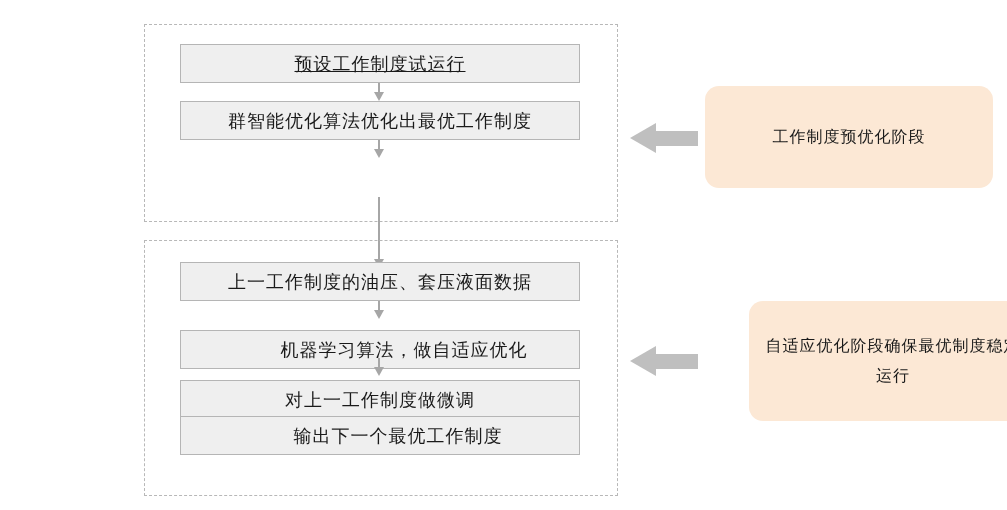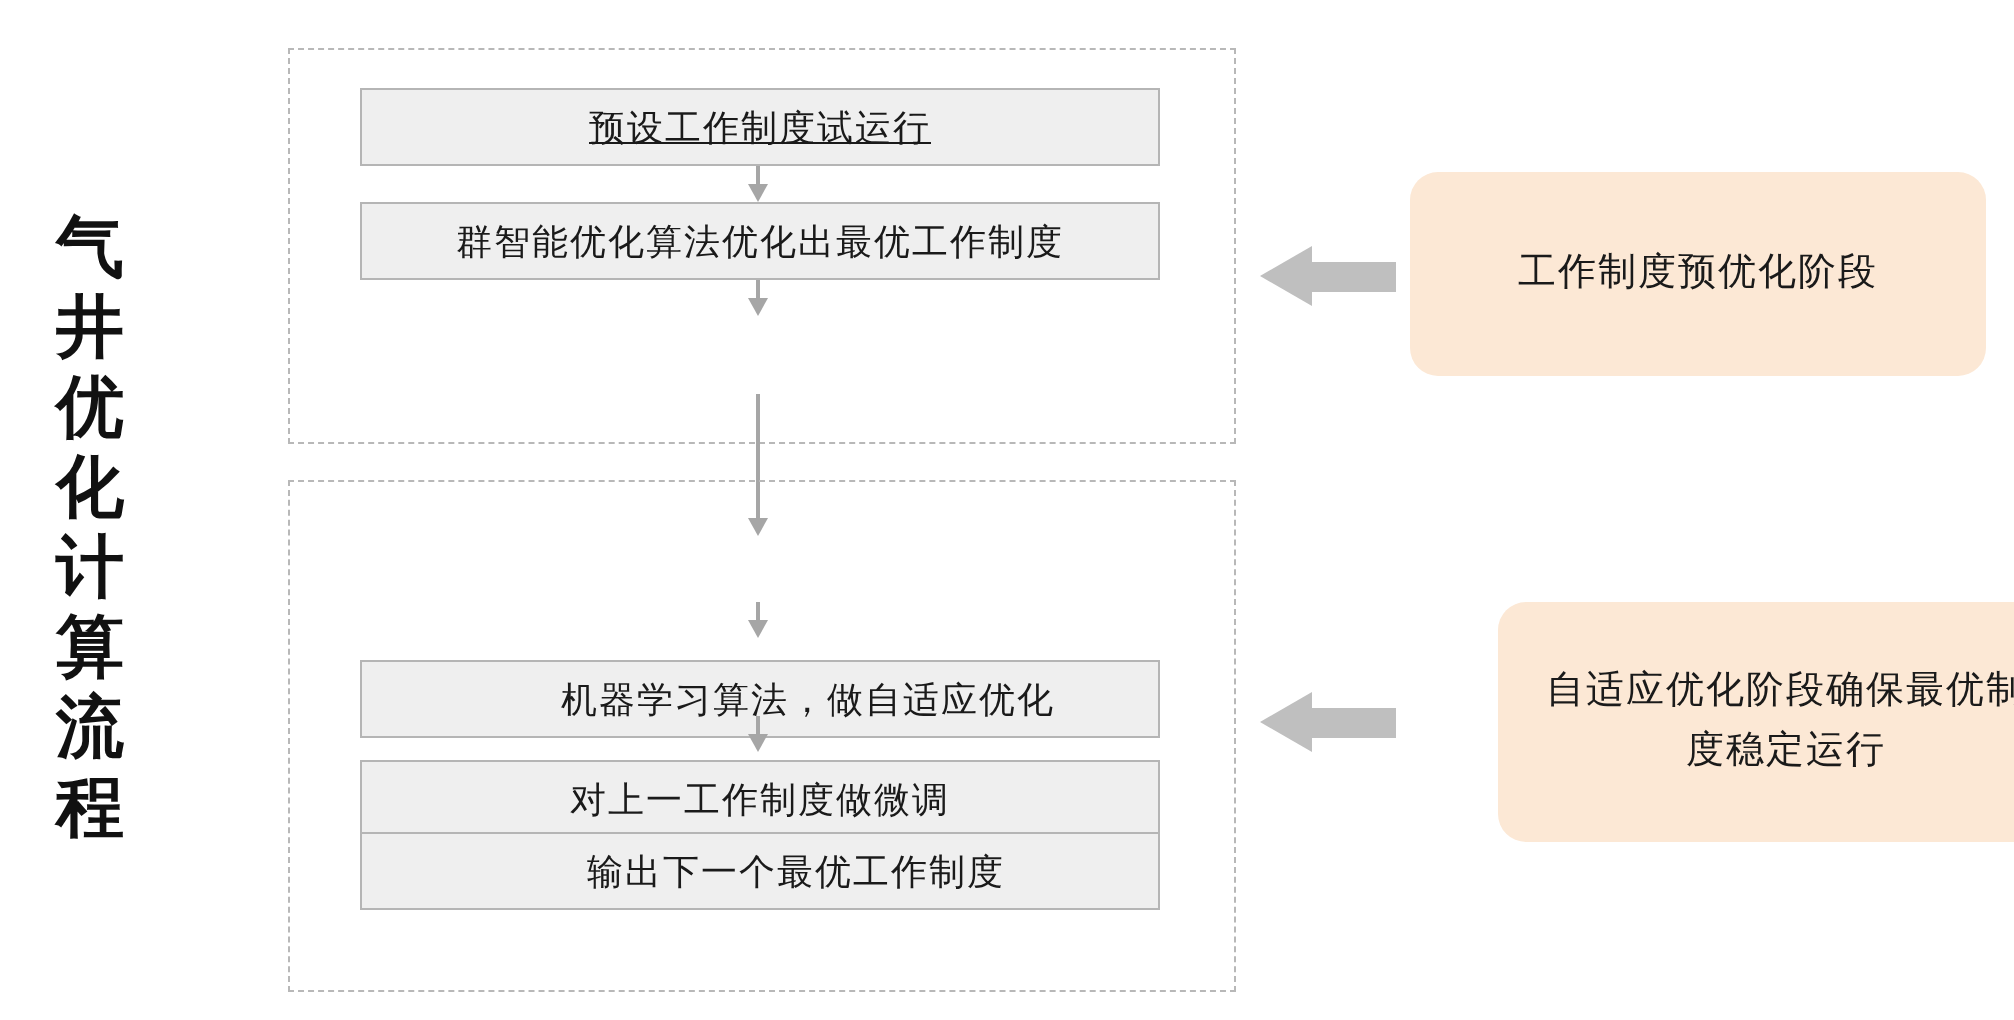--- a/index.html
+++ b/index.html
@@ -81,21 +81,21 @@
     border-top: 9px solid #a6a6a6;
   }
 
   
   .callout {
     position: absolute;
     box-sizing: border-box;
     background: #fce8d5;
     border-radius: 14px;
     color: #1a1a1a;
-    font-size: 19px;
+    font-size: 16px;
     line-height: 30px;
     display: flex;
     align-items: center;
     justify-content: center;
     text-align: center;
     letter-spacing: 1px;
     padding: 0 16px;
   }
   #callout-pre   { left: 705px; top: 86px;  width: 288px; height: 102px; }
   #callout-adapt { left: 705px; top: 301px; width: 288px; height: 120px; margin-left: 44px; }
@@ -125,37 +125,37 @@
     border-right: 26px solid #bfbfbf;
   }
   #arrow-pre   { left: 630px; top: 123px; }
   #arrow-adapt { left: 630px; top: 346px; }
 </style>
 </head>
 <body>
 
 <div id="canvas">
 
-  <div class="vtitle">气井优化计算流程</div>
 
   <div class="group" id="group-pre"></div>
 
   <div class="step w" style="top:44px;text-decoration:underline;">预设工作制度试运行</div>
 
   <div class="conn" style="top:83px; height:10px;"></div>
 
   <div class="step w" style="top:101px;">群智能优化算法优化出最优工作制度</div>
 
   <div class="conn" style="top:140px; height:10px;"></div>
 
 
   <div class="conn" style="top:197px; height:63px;"></div>
 
   <div class="group" id="group-adapt"></div>
 
+  <div class="step w" style="top:262px;">上一工作制度的油压、套压液面数据</div>
 
   <div class="conn" style="top:301px; height:10px;"></div>
 
   <div class="step w" style="top:330px;padding-left:48px;">机器学习算法，做自适应优化</div>
 
   <div class="conn" style="top:358px; height:10px;"></div>
 
   <div class="step w" style="top:380px;">对上一工作制度做微调</div>
 
   <div class="conn" style="top:419px; height:12px;"></div>

